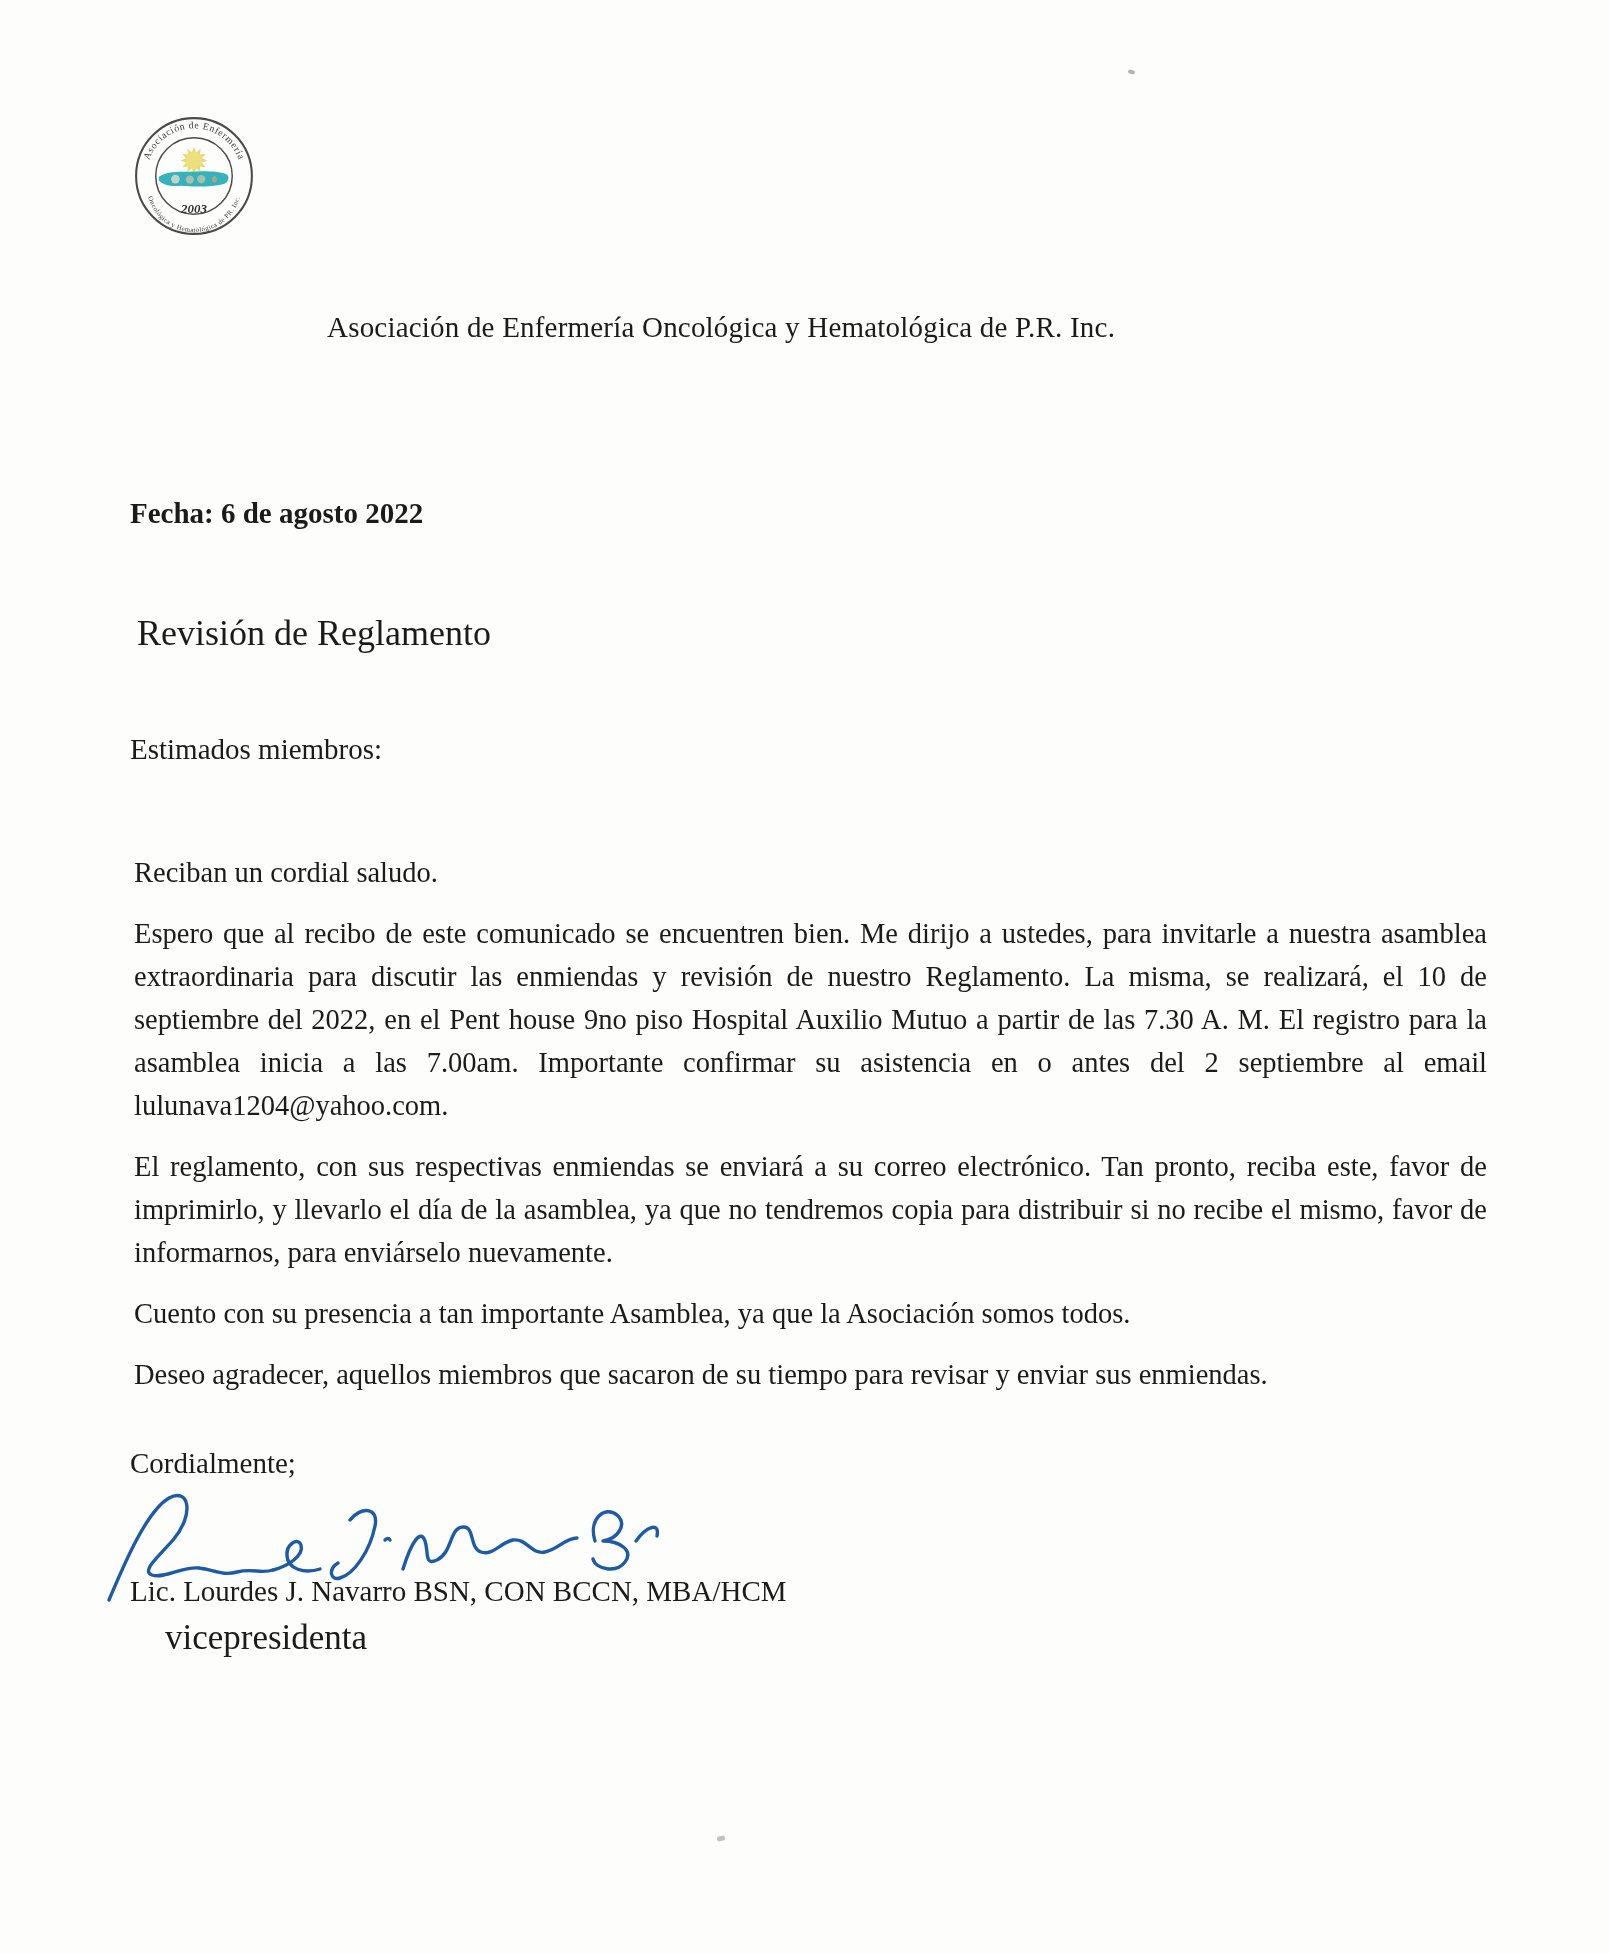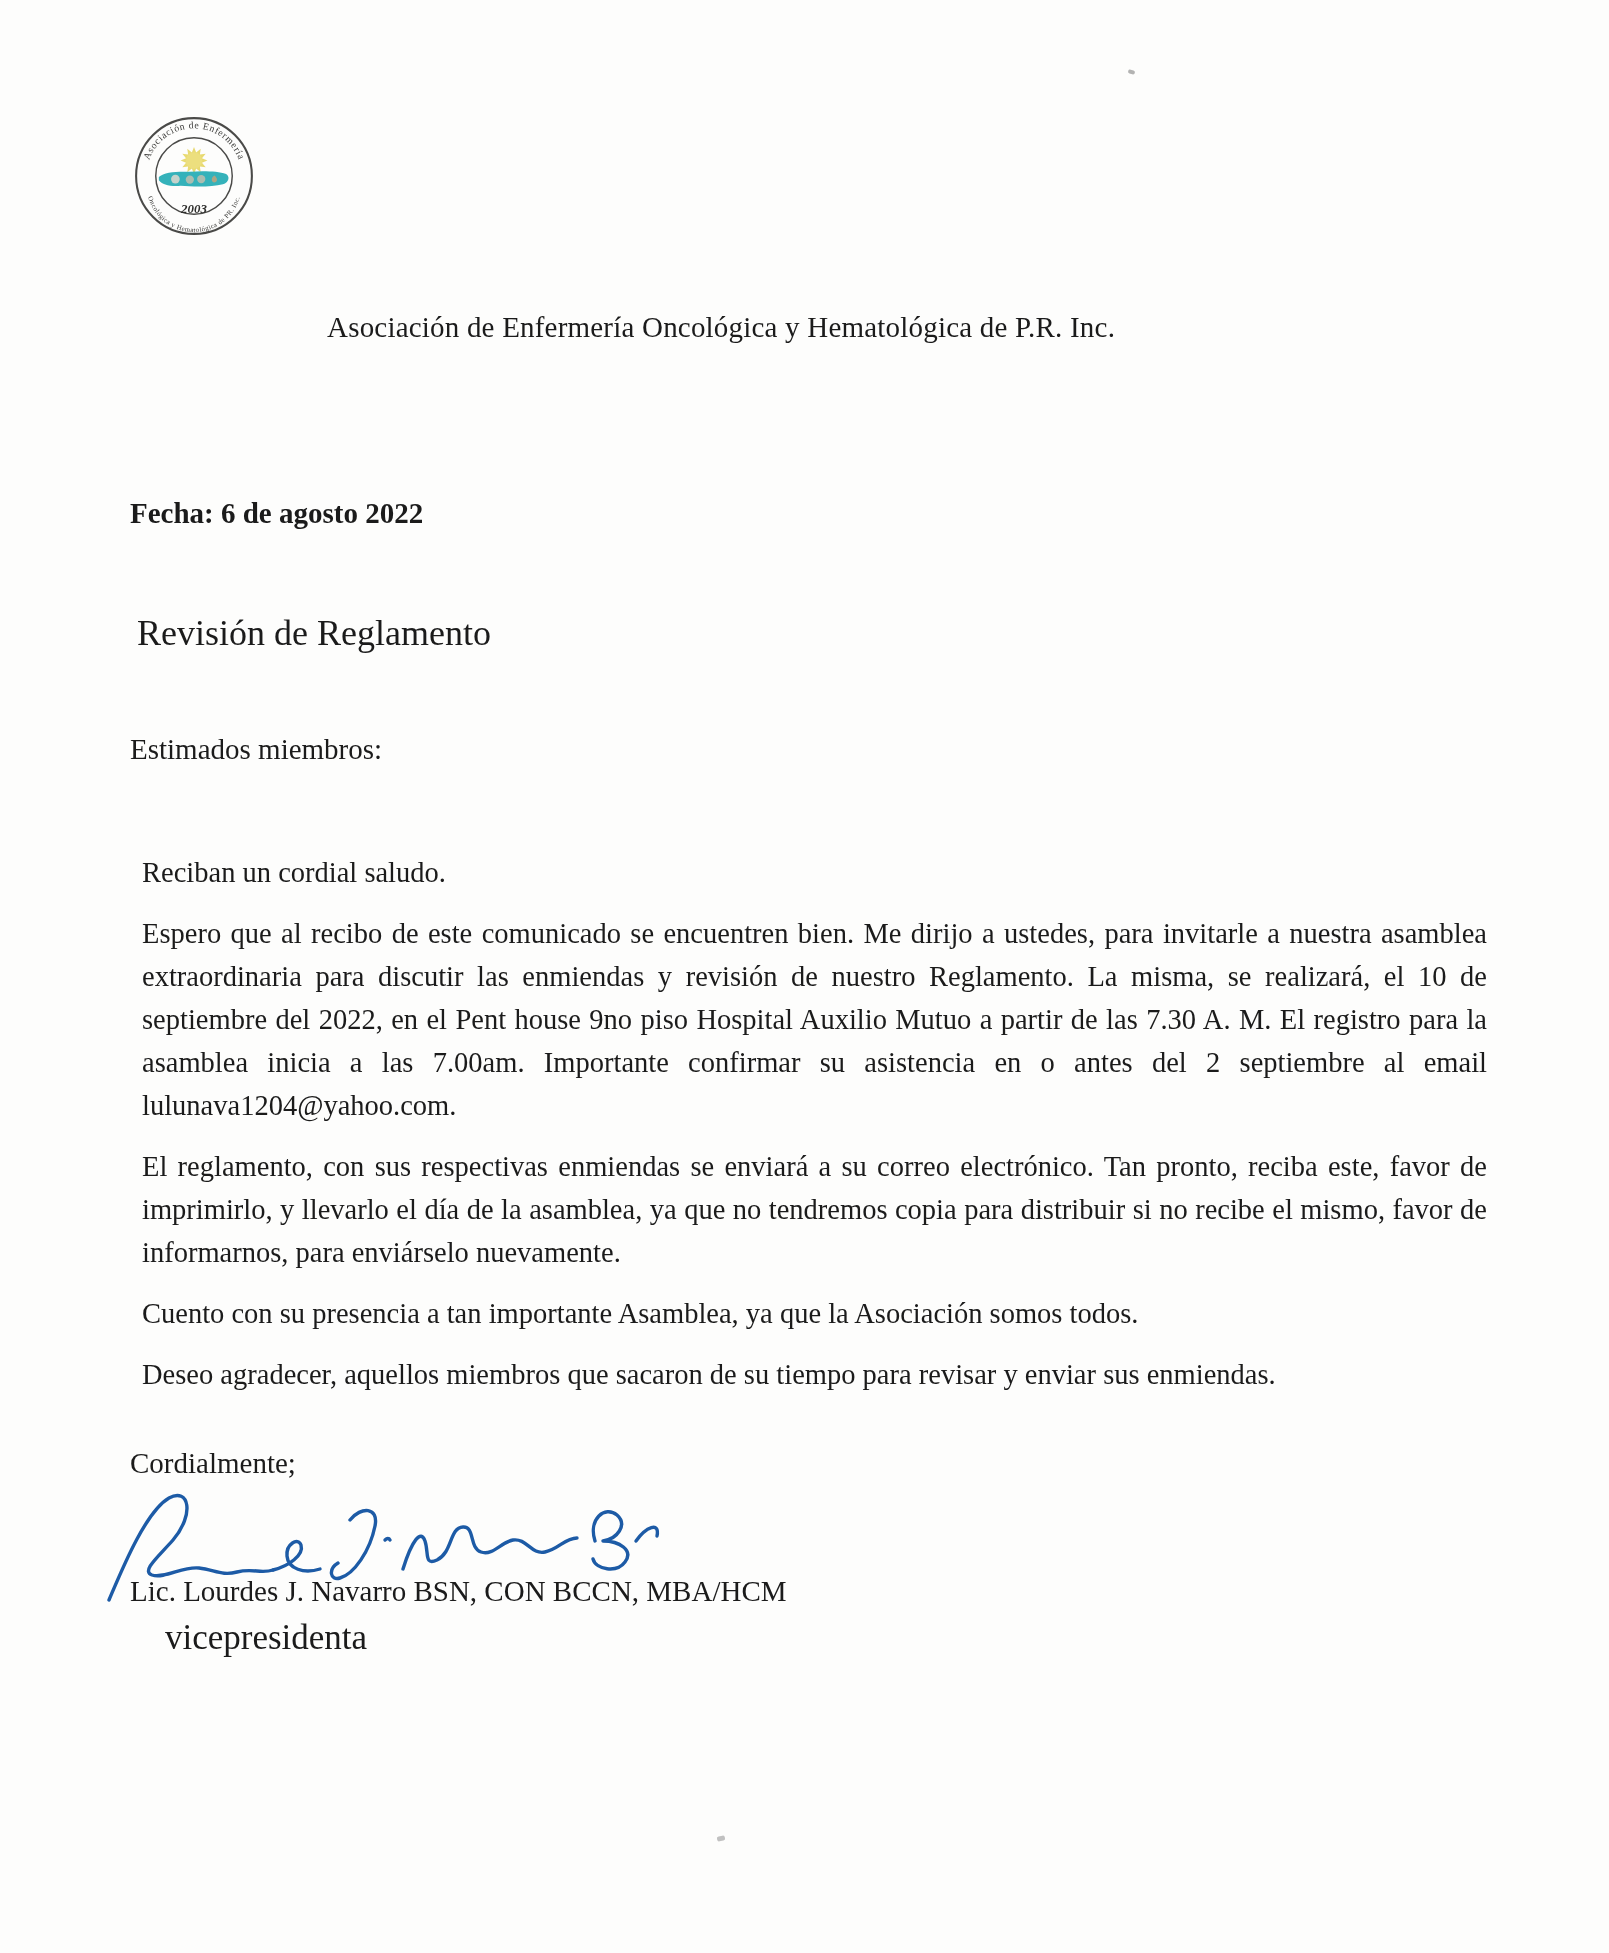--- a/index.html
+++ b/index.html
@@ -17,21 +17,21 @@
     top:311px;left:320px;
     font-size:29px;letter-spacing:.2px;margin-left:7px;
   }
   .date{top:497px;left:130px;font-size:29px;font-weight:bold;}
   .subject{top:612px;left:137px;font-size:36px;}
   .salutation{top:733px;left:130px;font-size:29px;}
   .body-block{
     top:851px;left:130px;width:1357px;
     font-size:28.5px;line-height:43px;
   }
-  .body-block p{margin:0 0 18px 12px;text-align:justify;}
+  .body-block p{margin:0 0 18px 4px;text-align:justify;}
   .body-block p.no-just{text-align:left;}
   .closing{top:1447px;left:130px;font-size:29px;}
   .sig-svg{top:1478px;left:103px;width:570px;height:130px;}
   .sig-name{top:1575px;left:130px;font-size:29px;}
   .sig-role{top:1618px;left:130px;font-size:35px;margin-left:35px;}
   .logo-wrap{top:112px;left:133px;width:122px;height:128px;}
   .artifact{background:#9a9a9a;border-radius:2px;}
   .artifact-1{top:70px;left:1128px;width:7px;height:4px;transform:rotate(18deg);opacity:.75;}
   .artifact-2{top:1836px;left:717px;width:8px;height:5px;transform:rotate(-12deg);opacity:.6;}
 </style>

